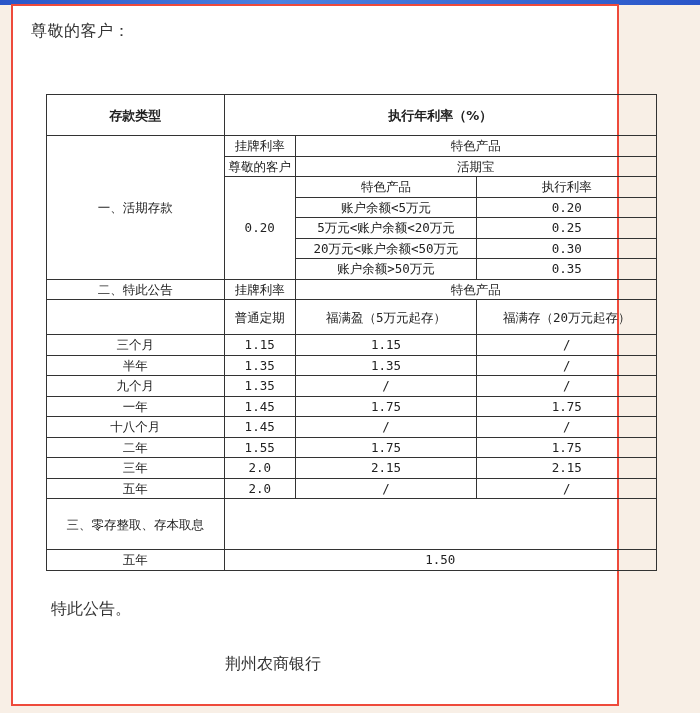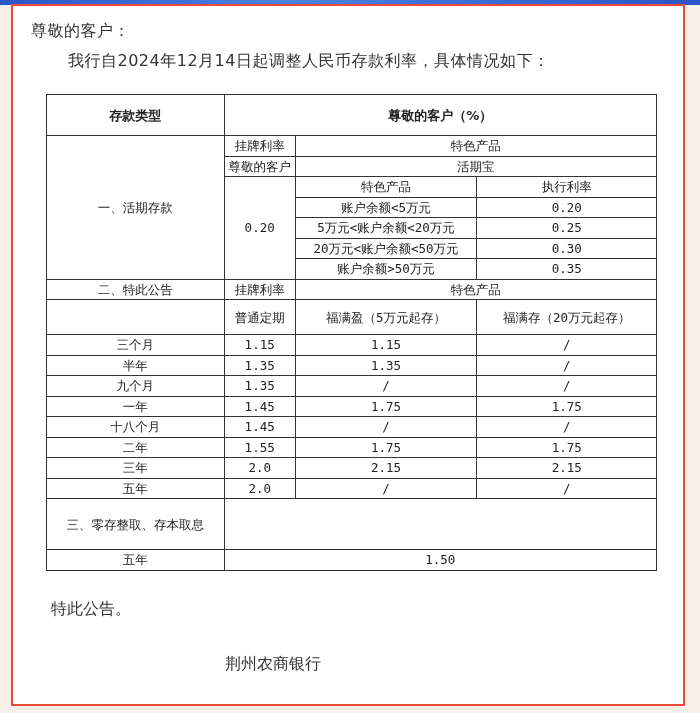--- a/index.html
+++ b/index.html
@@ -8,21 +8,21 @@
       background: #f8efe6;
       font-family: "DejaVu Sans", "Liberation Sans", sans-serif;
       color: #222;
       position: relative;
     }
     .top-banner {
       position: absolute; left: 0; top: 0; width: 700px; height: 5px;
       background: linear-gradient(90deg, #2a55c8, #4c82e0 40%, #2a55c8);
     }
     .page {
-      position: absolute; left: 11px; top: 4px; width: 674px; height: 702px;
+      position: absolute; left: 11px; top: 4px; width: 608px; height: 702px;
       background: #ffffff;
       border: 2px solid #ee4a3b;
       box-sizing: border-box;
     }
     .greeting {
       position: absolute; left: 18px; top: 15px;
       font-size: 16px; color: #333; letter-spacing: 0.5px;
     }
     .intro {
       position: absolute; left: 55px; top: 45px;
@@ -59,33 +59,32 @@
       font-size: 16px; color: #333;
     }
   </style>
 </head>
 <body>
 
 <div class="top-banner"></div>
 
 <div class="page">
   <div class="greeting">尊敬的客户：</div>
-  <div class="intro">我行自2024年12月14日起调整人民币存款利率，具体情况如下：</div>
 
   <table class="rates">
     <colgroup>
       <col style="width:178px">
       <col style="width:71px">
       <col style="width:182px">
       <col style="width:180px">
     </colgroup>
     <tbody>
         <tr>
       <td class="hdr">存款类型</td>
-      <td class="hdr" colspan="3">尊敬的客户（%）</td>
+      <td class="hdr" colspan="3">执行年利率（%）</td>
     </tr>
 
     <tr>
       <td rowspan="7">一、活期存款</td>
       <td>挂牌利率</td>
       <td colspan="2">特色产品</td>
     </tr>
     <tr>
       <td>尊敬的客户</td>
       <td colspan="2">活期宝</td>

